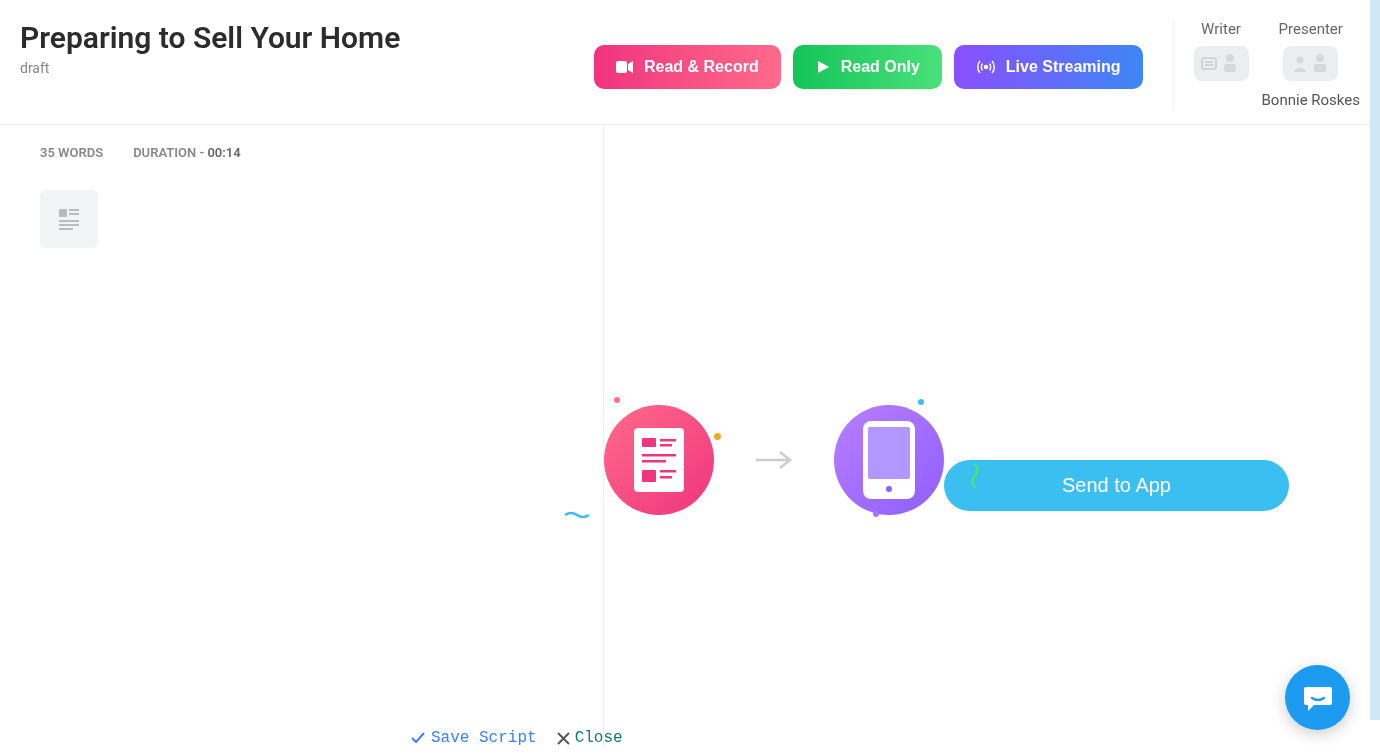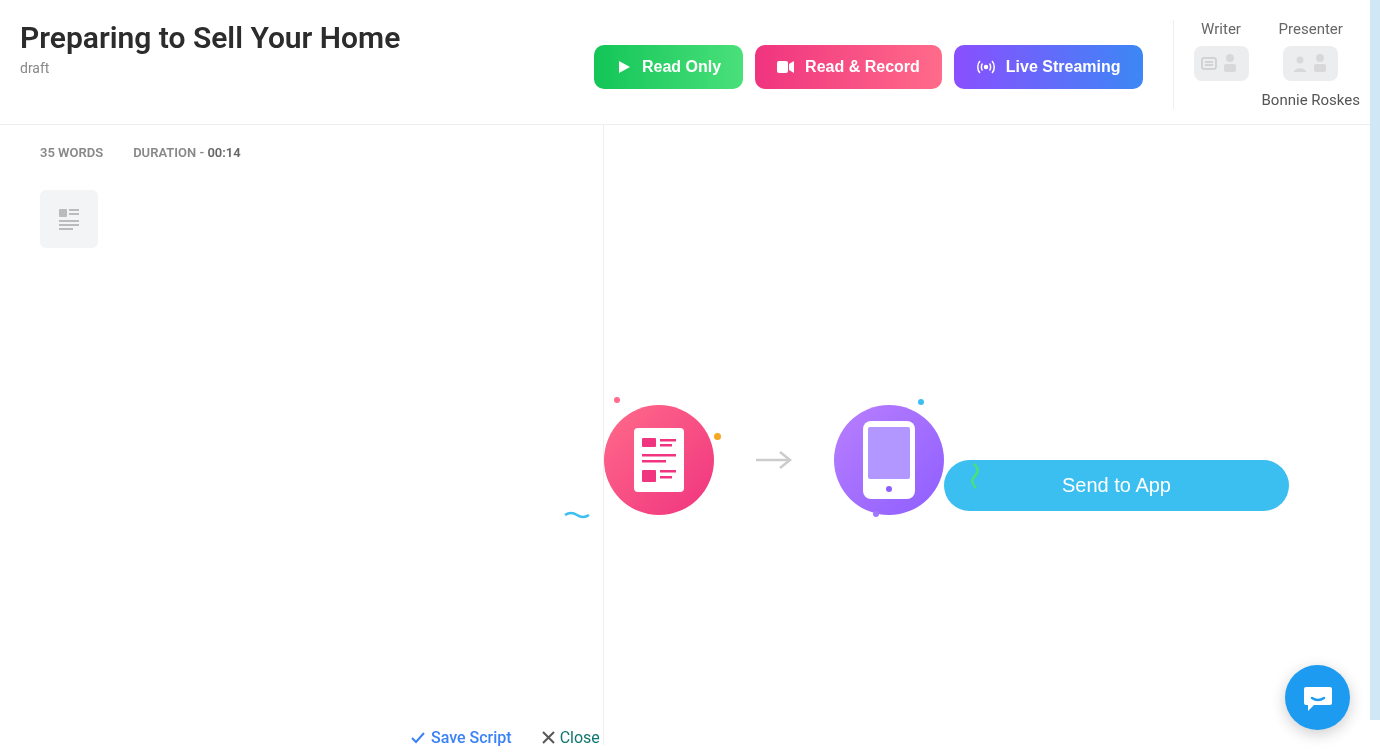--- a/index.html
+++ b/index.html
@@ -43,53 +43,53 @@
     .confetti { position: absolute; pointer-events: none; }
     .c1 { top: -8px; left: 10px; width: 6px; height: 6px; background: #ff6b8a; border-radius: 50%; }
     .c2 { top: 28px; left: 110px; width: 7px; height: 7px; background: #f5a623; border-radius: 50%; }
     .c3 { top: -6px; right: 20px; width: 6px; height: 6px; background: #3bbef0; border-radius: 50%; }
     .c4 { bottom: -2px; right: 65px; width: 6px; height: 6px; background: #a078ff; border-radius: 50%; }
     .squiggle1 { position: absolute; left: -40px; bottom: -5px; color: #3bbef0; }
     .squiggle2 { position: absolute; right: -40px; bottom: 25px; color: #4ae07a; }
     
     .send-btn { width: 345px; padding: 14px; background: #3bbef0; border: none; border-radius: 30px; color: #fff; font-size: 20px; font-weight: 500; cursor: pointer; }
     
-    .footer-actions { position: absolute; bottom: 8px; left: 410px; display: flex; gap: 30px; align-items: flex-start; }
+    .footer-actions { position: absolute; bottom: 8px; left: 410px; display: flex; gap: 20px; align-items: flex-start; font-family: Liberation Mono, monospace; }
     .footer-link { display: flex; align-items: center; gap: 5px; font-size: 16px; cursor: pointer; }
     .save-link { color: #3b82f6; font-weight: 500; }
     .close-link { color: #0f766e; }
     
     .chat-bubble { position: absolute; bottom: 25px; right: 30px; width: 65px; height: 65px; border-radius: 50%; background: #1d9bf0; display: flex; align-items: center; justify-content: center; cursor: pointer; box-shadow: 0 4px 15px rgba(0,0,0,0.2); }
     
     .right-scroll { position: absolute; top: 0; right: 0; width: 10px; height: 720px; background: #d0e8f5; }
   </style>
 </head>
 <body>
 
 <div class="right-scroll"></div>
 
 <div class="header">
   <div class="title-area">
     <h1 class="page-title">Preparing to Sell Your Home</h1>
     <span class="draft-label">draft</span>
   </div>
   <div class="header-right">
     <div class="action-buttons">
-      <button class="btn btn-read-only">
-        <svg width="16" height="16" viewBox="0 0 16 16" fill="white">
-            <path d="M3 2 L14 8 L3 14 Z"></path>
-          </svg>
-        <span>Read Only</span>
-      </button>
       <button class="btn btn-read-record">
         <svg width="18" height="14" viewBox="0 0 18 14" fill="white">
             <rect x="0" y="1" width="11" height="12" rx="2"></rect>
             <path d="M12 4 L17 1 L17 13 L12 10 Z"></path>
           </svg>
         <span>Read &amp; Record</span>
+      </button>
+      <button class="btn btn-read-only">
+        <svg width="16" height="16" viewBox="0 0 16 16" fill="white">
+            <path d="M3 2 L14 8 L3 14 Z"></path>
+          </svg>
+        <span>Read Only</span>
       </button>
       <button class="btn btn-live">
         <svg width="20" height="16" viewBox="0 0 20 16" fill="none" stroke="white" stroke-width="1.5">
             <path d="M4 2 C1 5 1 11 4 14"></path>
             <path d="M6.5 4.5 C5 6 5 10 6.5 11.5"></path>
             <circle cx="10" cy="8" r="1.5" fill="white"></circle>
             <path d="M13.5 4.5 C15 6 15 10 13.5 11.5"></path>
             <path d="M16 2 C19 5 19 11 16 14"></path>
           </svg>
         <span>Live Streaming</span>

